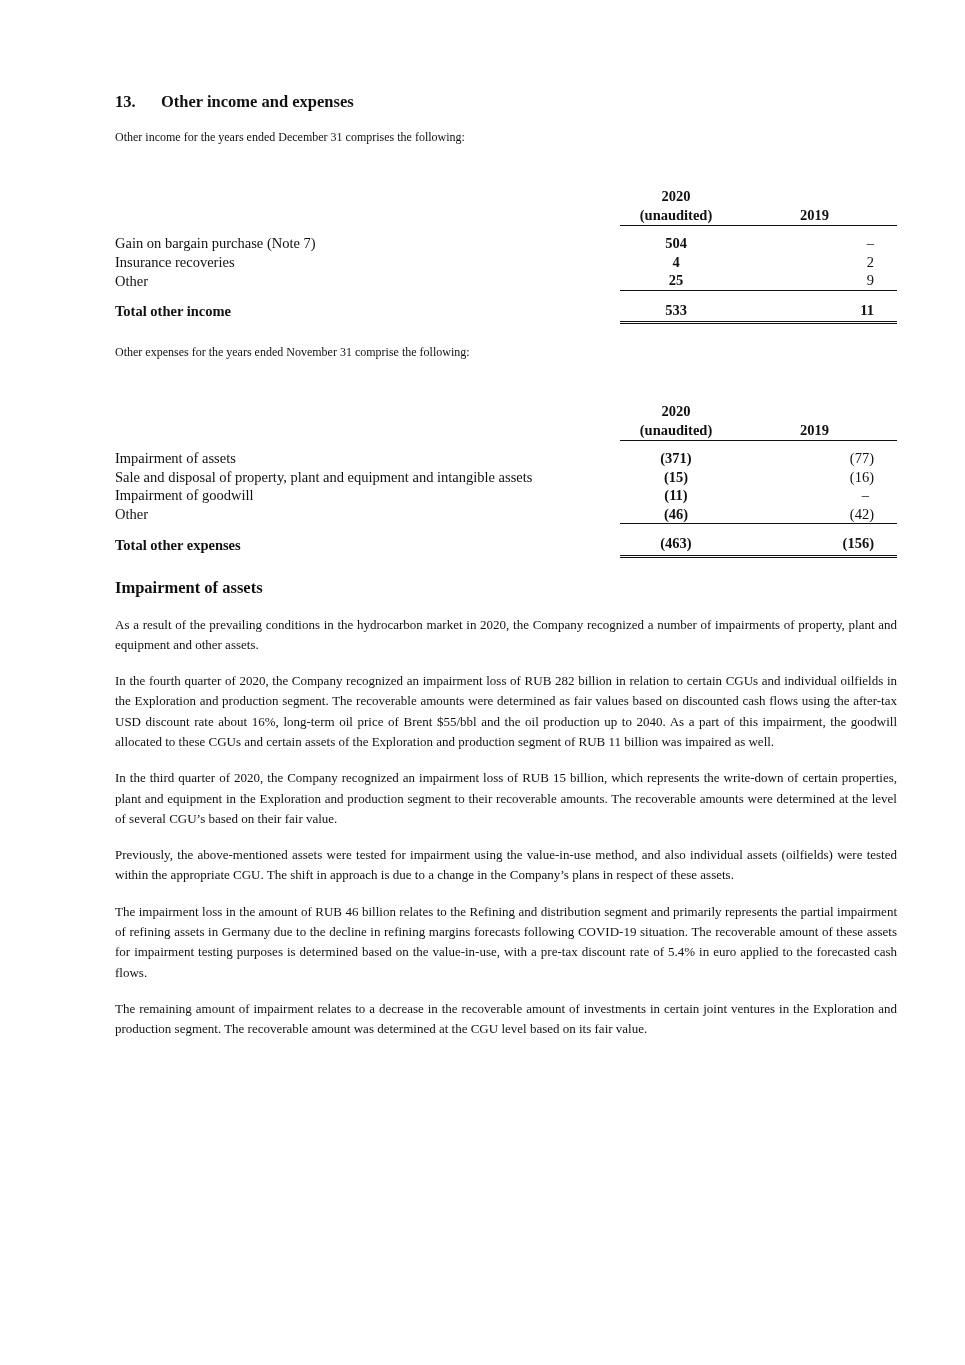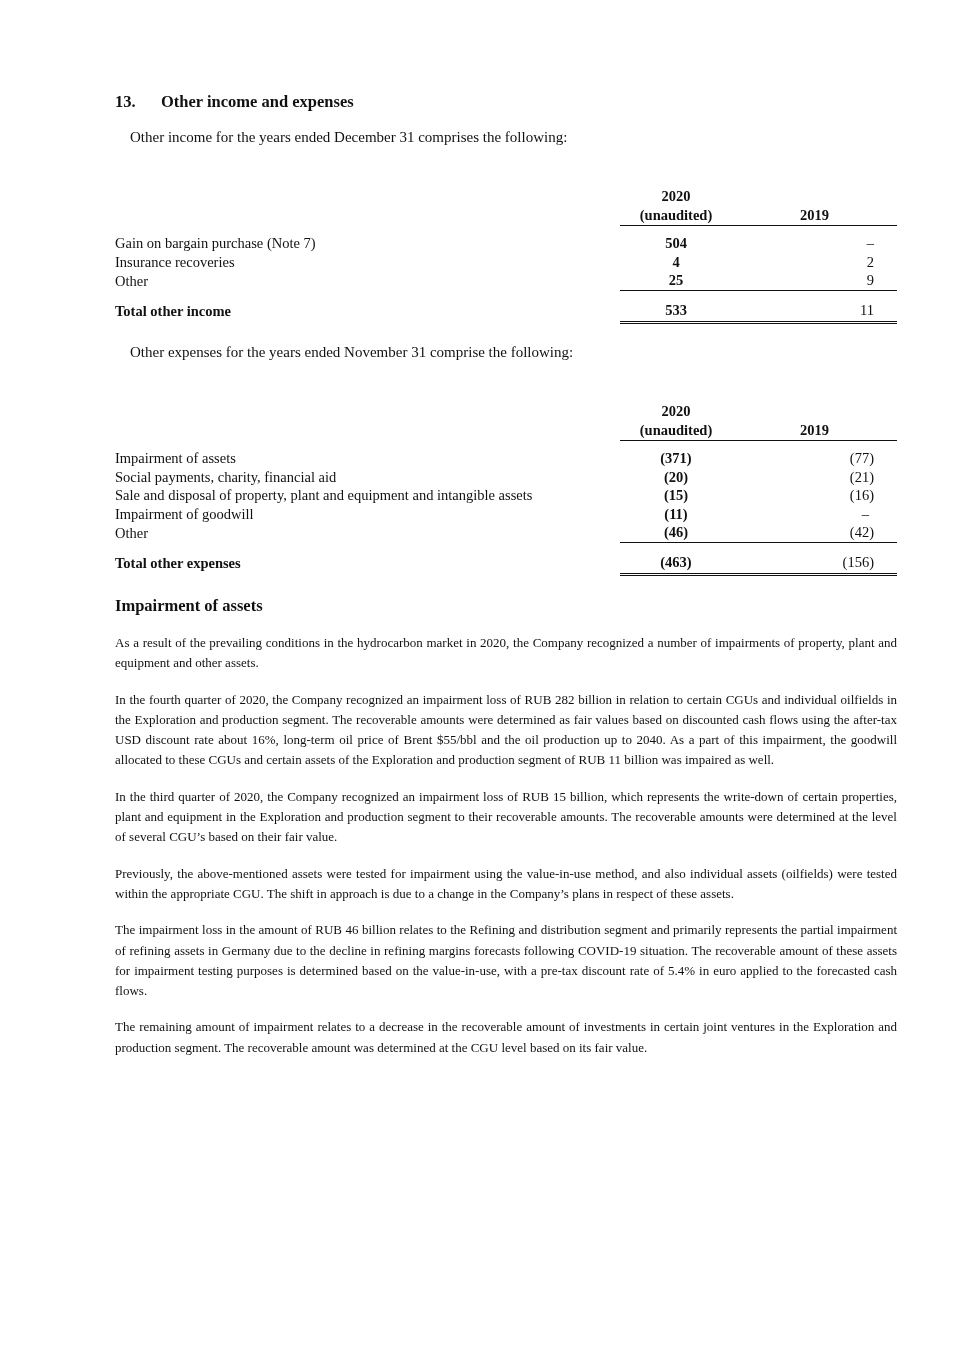--- a/index.html
+++ b/index.html
@@ -25,23 +25,23 @@
       font-weight: bold;
       font-size: 16.5px;
       margin: 0 0 15px 0;
       line-height: 20px;
     }
     .section-heading .num {
       display: inline-block;
       width: 46px;
     }
     .intro {
-      font-size: 15px;
+      font-size: 12px;
       line-height: 20px;
-      margin: 0 0 12px 15px;
+      margin: 0 0 12px 0;
     }
     table.fin {
       width: 782px;
       border-collapse: collapse;
       font-size: 14.5px;
       line-height: 18.5px;
       margin-top: 40px;
     }
     table.fin td, table.fin th {
       padding: 0;
@@ -71,21 +71,21 @@
     }
     table.fin tr.last td.v2020,
     table.fin tr.last td.v2019 {
       border-bottom: 1.3px solid #111;
     }
     table.fin tr.total td {
       font-weight: bold;
       padding-top: 10px;
       padding-bottom: 2px;
     }
-    table.fin tr.total td.v2019 { font-weight: normal; text-align: right; }
+    table.fin tr.total td.v2019 { font-weight: bold; text-align: right; }
     table.fin tr.total td.v2020,
     table.fin tr.total td.v2019 {
       border-bottom: 3.5px double #111;
     }
     .table-block {
       margin-bottom: 18px;
     }
     .subheading {
       font-weight: bold;
       font-size: 16.5px;
@@ -173,25 +173,20 @@
       </tr>
       <tr class="spacer">
             <td colspan="3"></td>
           </tr>
       <tr>
         <td>Impairment of assets</td>
         <td class="v2020">(371)</td>
         <td class="v2019" style="padding-right:23px;">(77)</td>
       </tr>
       <tr>
-        <td>Social payments, charity, financial aid</td>
-        <td class="v2020">(20)</td>
-        <td class="v2019">(21)</td>
-      </tr>
-      <tr>
         <td>Sale and disposal of property, plant and equipment and intangible assets</td>
         <td class="v2020">(15)</td>
         <td class="v2019">(16)</td>
       </tr>
       <tr>
         <td>Impairment of goodwill</td>
         <td class="v2020">(11)</td>
         <td class="v2019" style="padding-right:28px;">–</td>
       </tr>
       <tr class="last">

